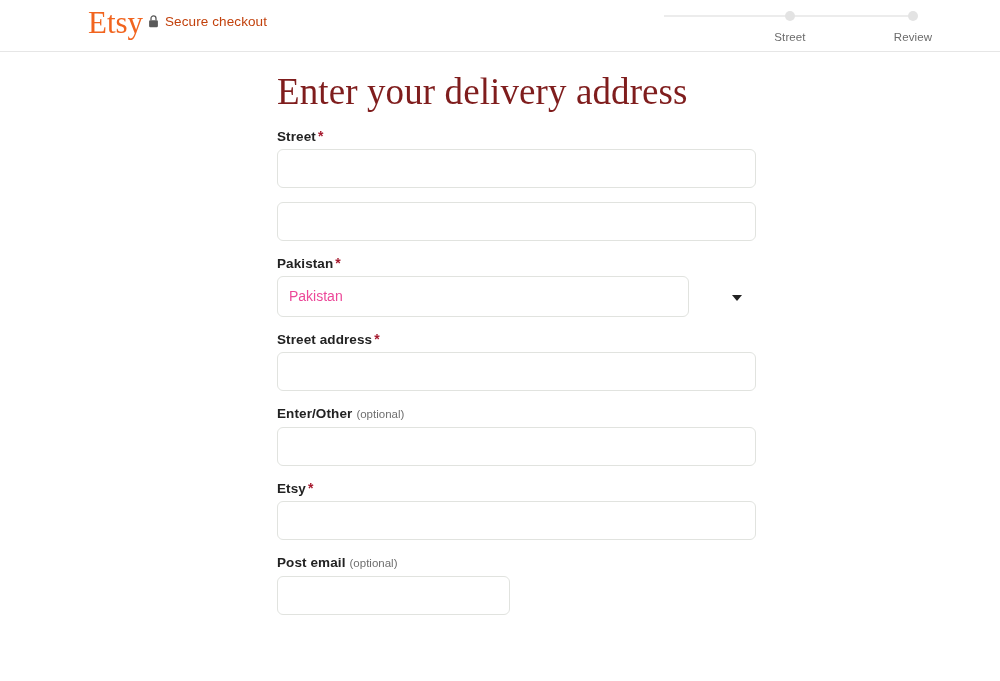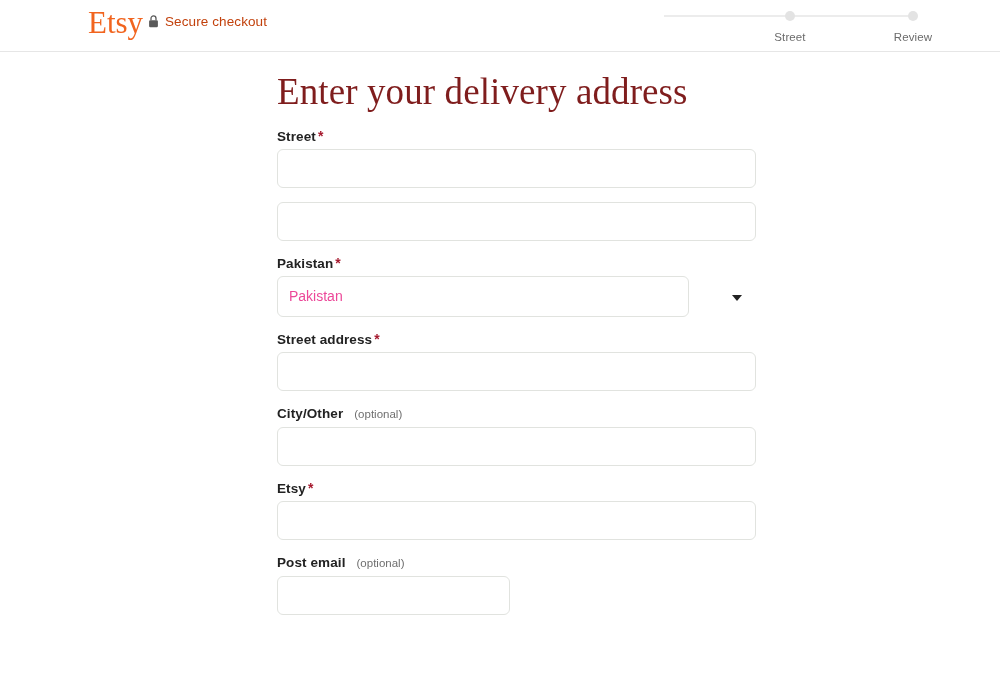--- a/index.html
+++ b/index.html
@@ -175,21 +175,21 @@
     color: #a61a2f;
     font-weight: 700;
     font-size: 14px;
     margin-left: 2px;
   }
 
   .optional {
     color: #6f6f6f;
     font-weight: 400;
     font-size: 11.5px;
-    margin-left: 11px;
+    margin-left: 4px;
     letter-spacing: 0;
   }
 
   .text-input {
     display: block;
     width: 479px;
     height: 39px;
     border: 1px solid #e1e3df;
     border-radius: 6px;
     background: #ffffff;
@@ -306,21 +306,21 @@
 
       <div class="field">
         <label class="field-label">
           <span>Street address</span><span class="req">*</span>
         </label>
         <input class="text-input" type="text" value="" style="">
       </div>
 
       <div class="field">
         <label class="field-label">
-          <span>City/Other</span><span class="optional">(optional)</span>
+          <span>Enter/Other</span><span class="optional">(optional)</span>
         </label>
         <input class="text-input" type="text" value="" style="">
       </div>
 
       <div class="field">
         <label class="field-label">
           <span>Etsy</span><span class="req">*</span>
         </label>
         <input class="text-input" type="text" value="" style="">
       </div>

